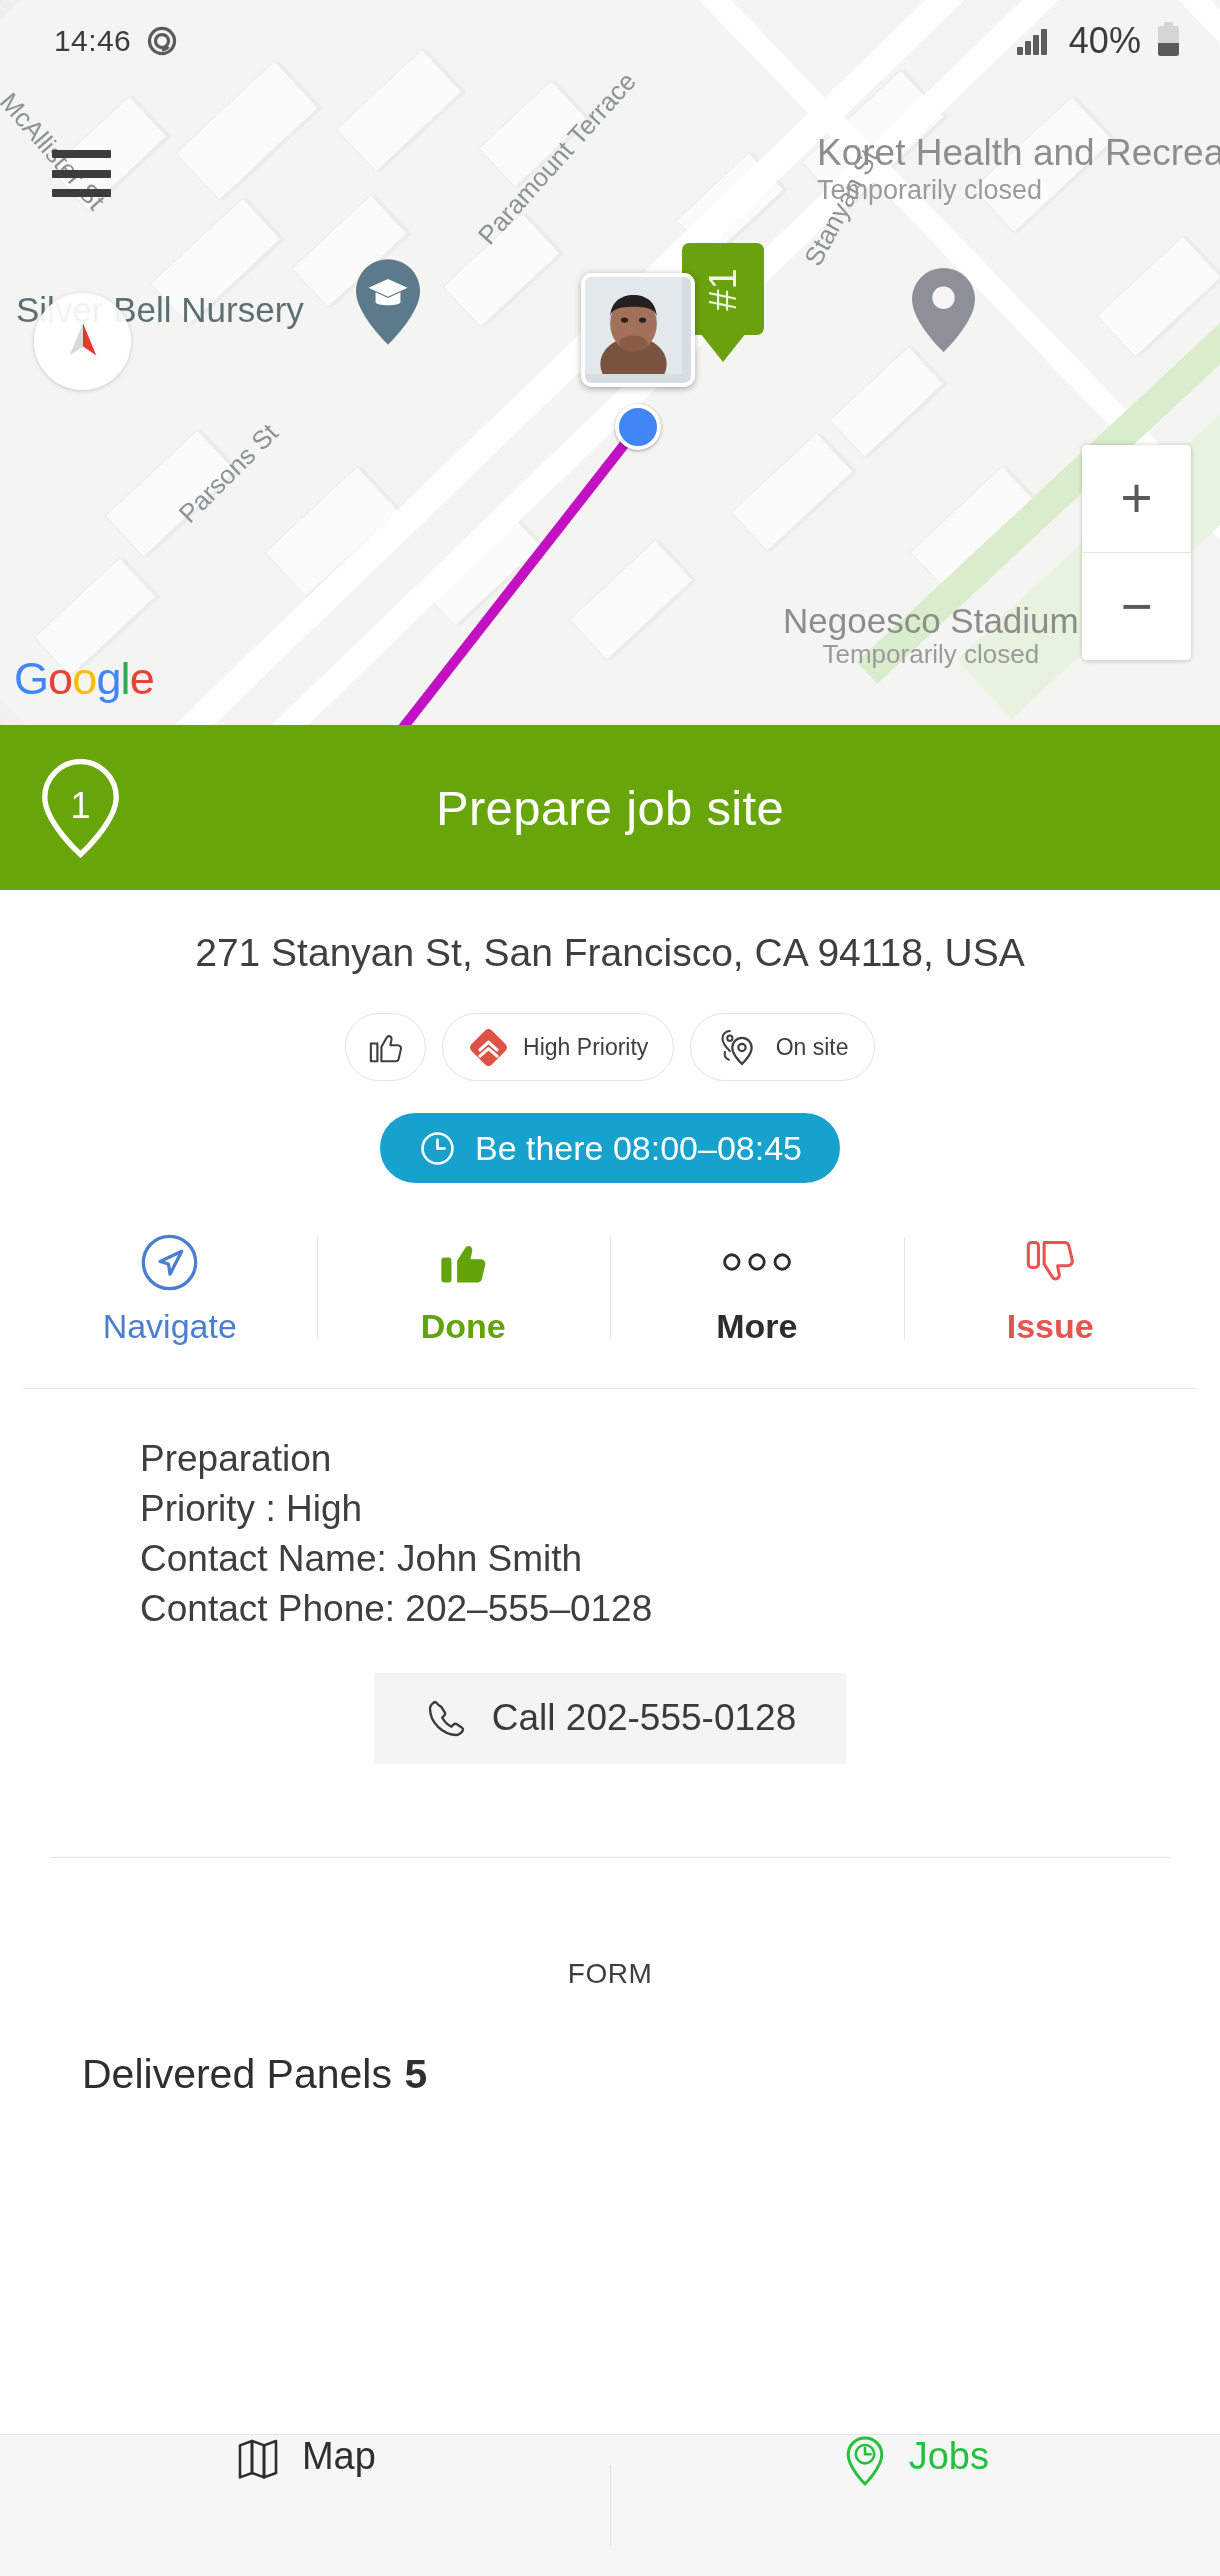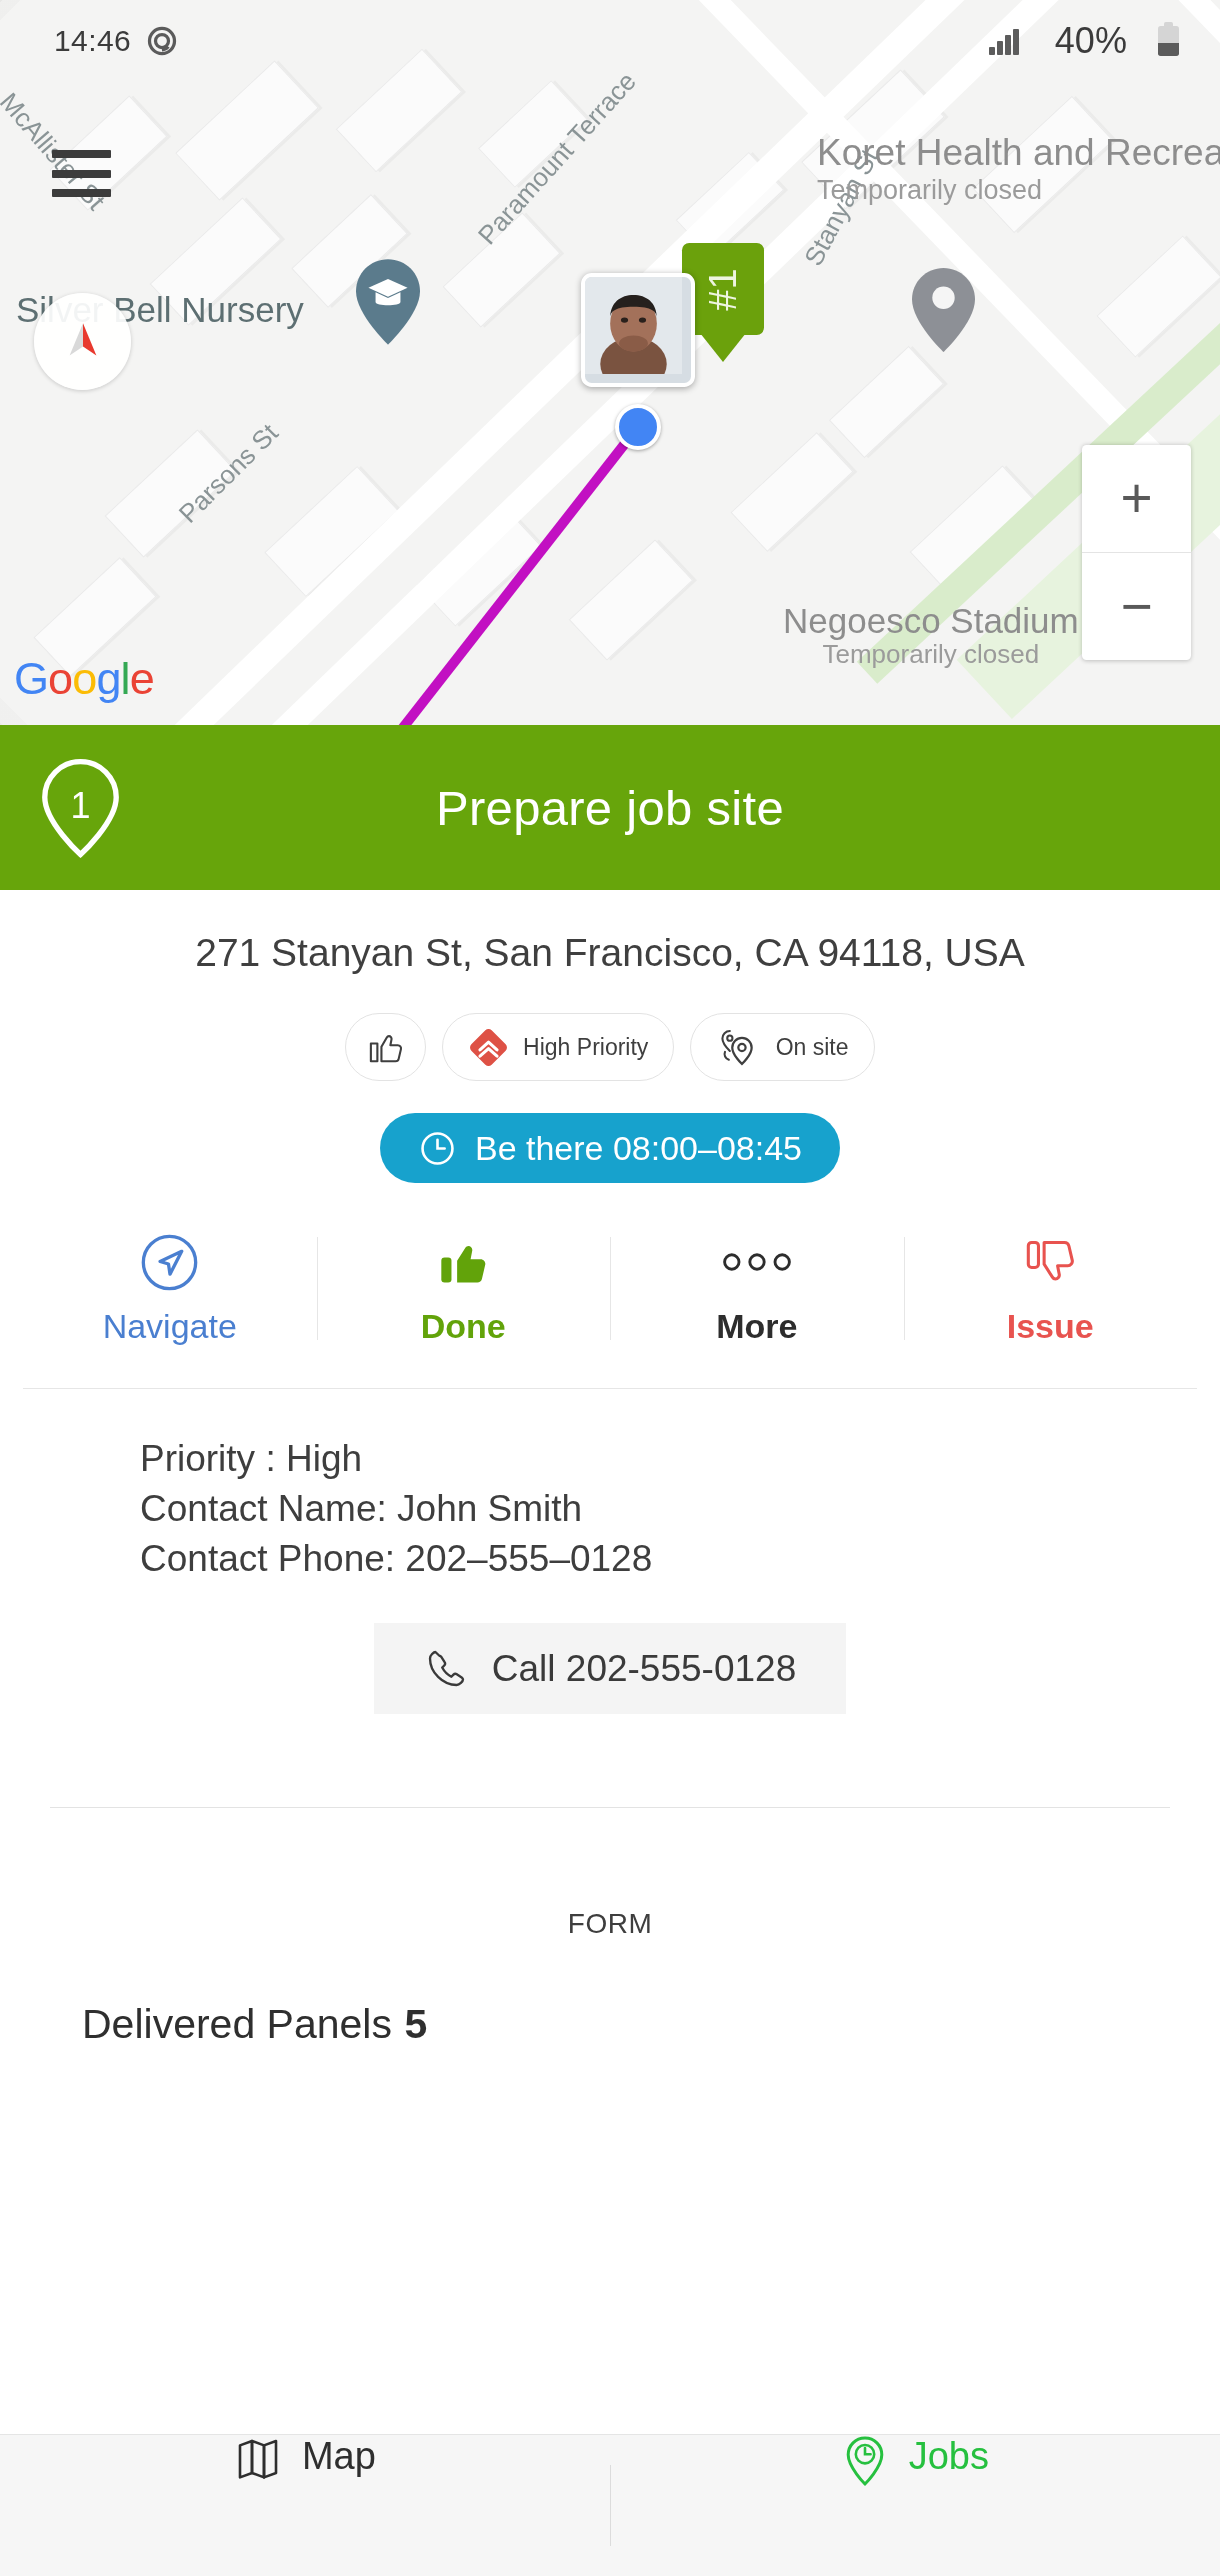--- a/index.html
+++ b/index.html
@@ -54,21 +54,21 @@
   
   .statusbar {
     position: absolute; top: 0; left: 0; right: 0; height: 82px;
     display: flex; align-items: center; justify-content: space-between;
     padding: 0 41px 0 54px; box-sizing: border-box;
     z-index: 40;
   }
   .sb-left { display: flex; align-items: center; gap: 16px; }
   .sb-time { font-size: 30px; color: #3b3b3b; letter-spacing: 0.4px; }
   .sb-spiral { width: 30px; height: 30px; display:block; }
-  .sb-right { display: flex; align-items: center; gap: 27px; }
+  .sb-right { display: flex; align-items: center; gap: 13px; }
   .sb-signal { display: flex; align-items: flex-end; gap: 2.7px; height: 27px; }
   .sb-signal i { display:block; width:5.4px; background:#5c5c5c; border-radius:0.9px; }
   .sb-signal i:nth-child(1){height:7.2px;}
   .sb-signal i:nth-child(2){height:13.4px;}
   .sb-signal i:nth-child(3){height:19.7px;}
   .sb-signal i:nth-child(4){height:26px;}
   .sb-batt-text { font-size: 36px; color: #3b3b3b; margin-left: 9px;}
   .sb-batt {
     width: 21.5px; height: 30px; border: 0; position: relative;
     background: #d5d5d5; border-radius: 2.7px; margin-left: 3.6px;
@@ -533,20 +533,21 @@
             <path d="M9.3 4h8.6c.9 0 1.7.6 1.9 1.5l1.4 6c.3 1.2-.7 2.4-1.9 2.4H15l.7 3.6c.2 1-.6 2-1.6 2-.5 0-1-.3-1.3-.8L9.3 13.2V4z" fill="none" stroke="#e8534f" stroke-width="1.3" stroke-linejoin="round"></path>
           </svg>
         </div>
         <div class="action-label">Issue</div>
       </div>
     </div>
 
     <div class="hr"></div>
 
     <div class="details">
+      <div>Preparation</div>
       <div>Priority : High</div>
       <div>Contact Name: John Smith</div>
       <div>Contact Phone: 202–555–0128</div>
     </div>
 
     <button class="callbtn">
       <svg width="45" height="45" viewBox="0 0 24 24">
         <path d="M6.1 3.2 C5.2 3.2 3.2 5 3.2 6.6 c0 7.4 6.8 14.2 14.2 14.2 1.6 0 3.4-2 3.4-2.9 0-.5-.3-.8-.7-1.1l-2.6-1.7c-.6-.4-1.3-.3-1.8.2l-1.1 1.1c-2.1-1.1-3.8-2.8-4.9-4.9l1.1-1.1c.5-.5.6-1.2.2-1.8L9.3 5.9c-.3-.4-.6-.7-1.1-.7z" fill="none" stroke="#3a3a3a" stroke-width="1.25" stroke-linejoin="round"></path>
       </svg>
       <span>Call 202-555-0128</span>

